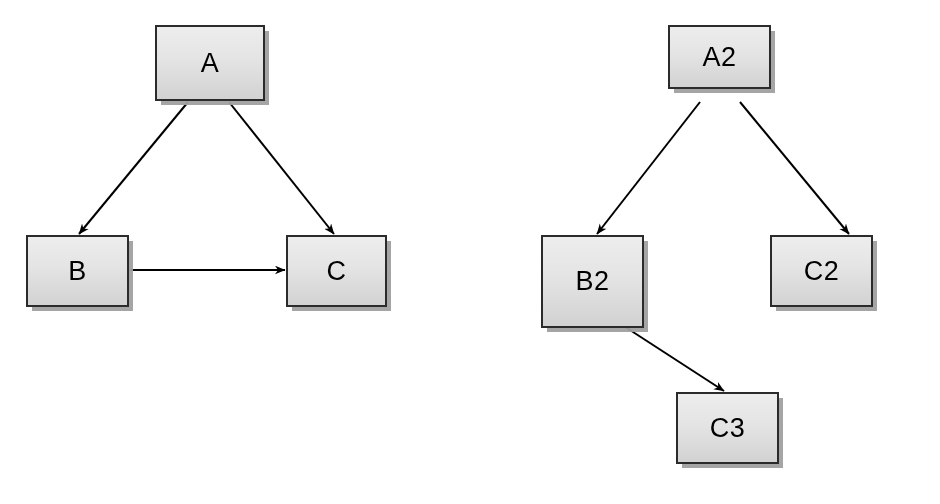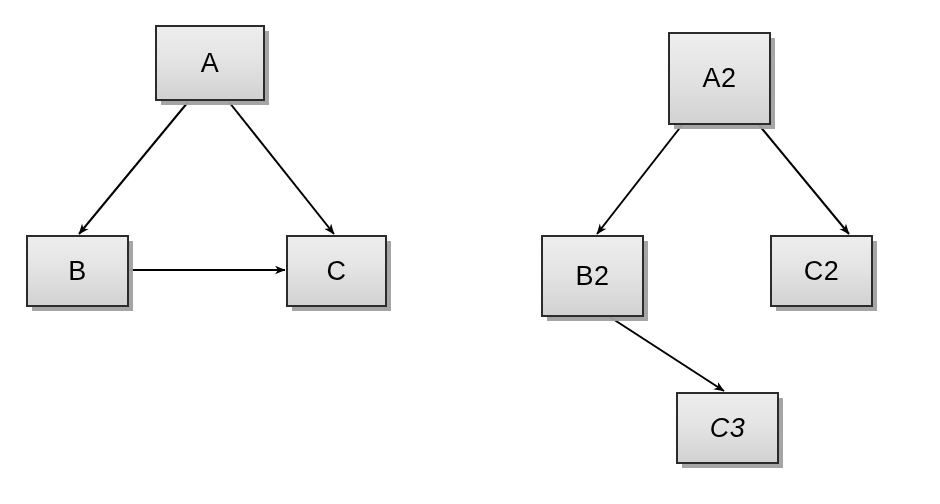--- a/index.html
+++ b/index.html
@@ -72,27 +72,27 @@
   <div id="nodes-group">
       <div class="node" style="left: 155px; top: 25px; width: 110px; height: 76px;">
         <span class="node-label">A</span>
       </div>
       <div class="node" style="left: 26px; top: 235px; width: 103px; height: 72px;">
         <span class="node-label">B</span>
       </div>
       <div class="node" style="left: 286px; top: 235px; width: 101px; height: 72px;">
         <span class="node-label">C</span>
       </div>
-      <div class="node" style="left: 668px; top: 32px; width: 103px; height: 93px;">
+      <div class="node" style="left: 668px; top: 25px; width: 103px; height: 64px;">
         <span class="node-label">A2</span>
       </div>
-      <div class="node" style="left: 541px; top: 235px; width: 103px; height: 82px;">
+      <div class="node" style="left: 541px; top: 235px; width: 103px; height: 93px;">
         <span class="node-label">B2</span>
       </div>
       <div class="node" style="left: 770px; top: 235px; width: 103px; height: 72px;">
         <span class="node-label">C2</span>
       </div>
-      <div class="node" style="left: 676px; top: 392px; width: 103px; height: 72px; font-style: italic;">
+      <div class="node" style="left: 676px; top: 392px; width: 103px; height: 72px;">
         <span class="node-label">C3</span>
       </div>
     </div>
 
 </div>
 
 </body></html>

